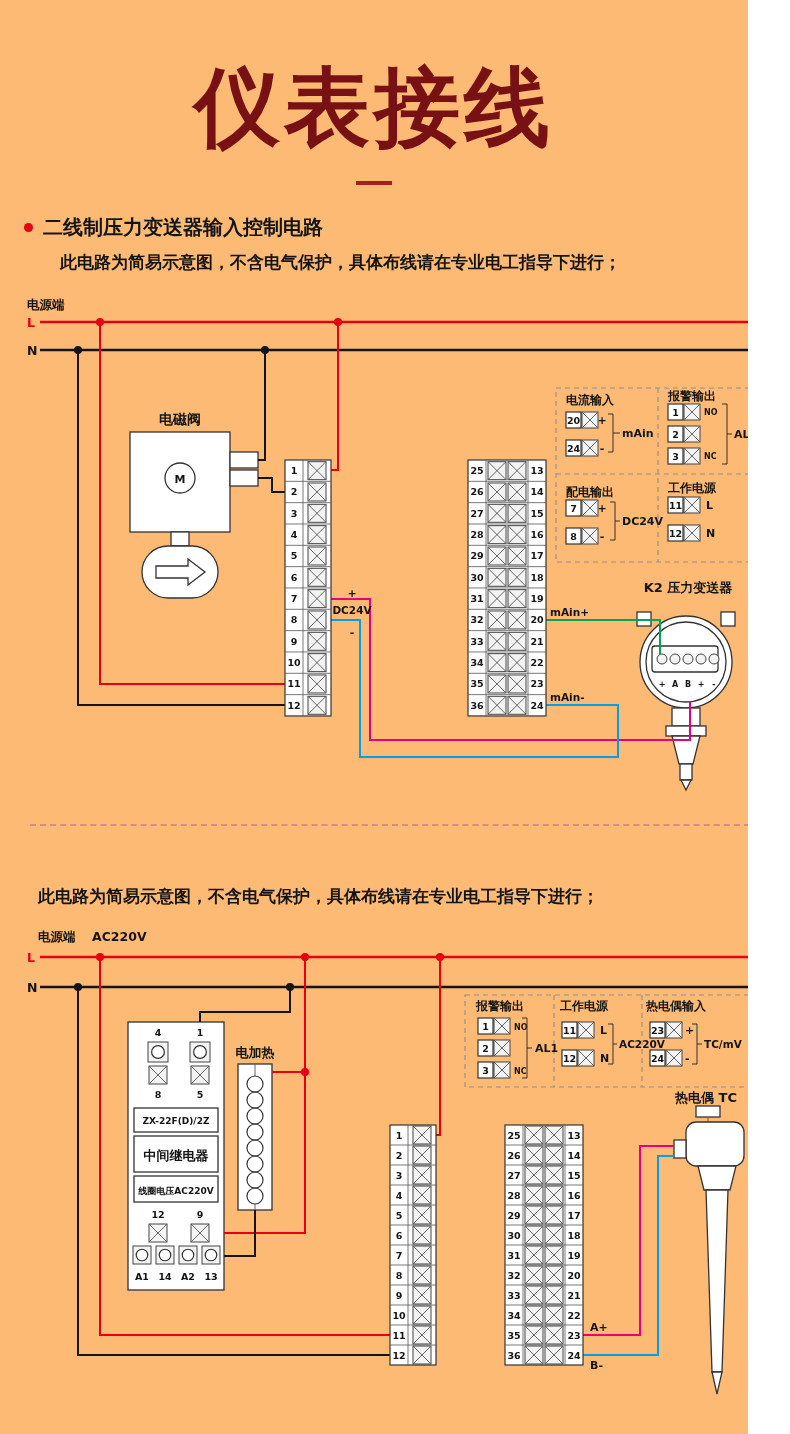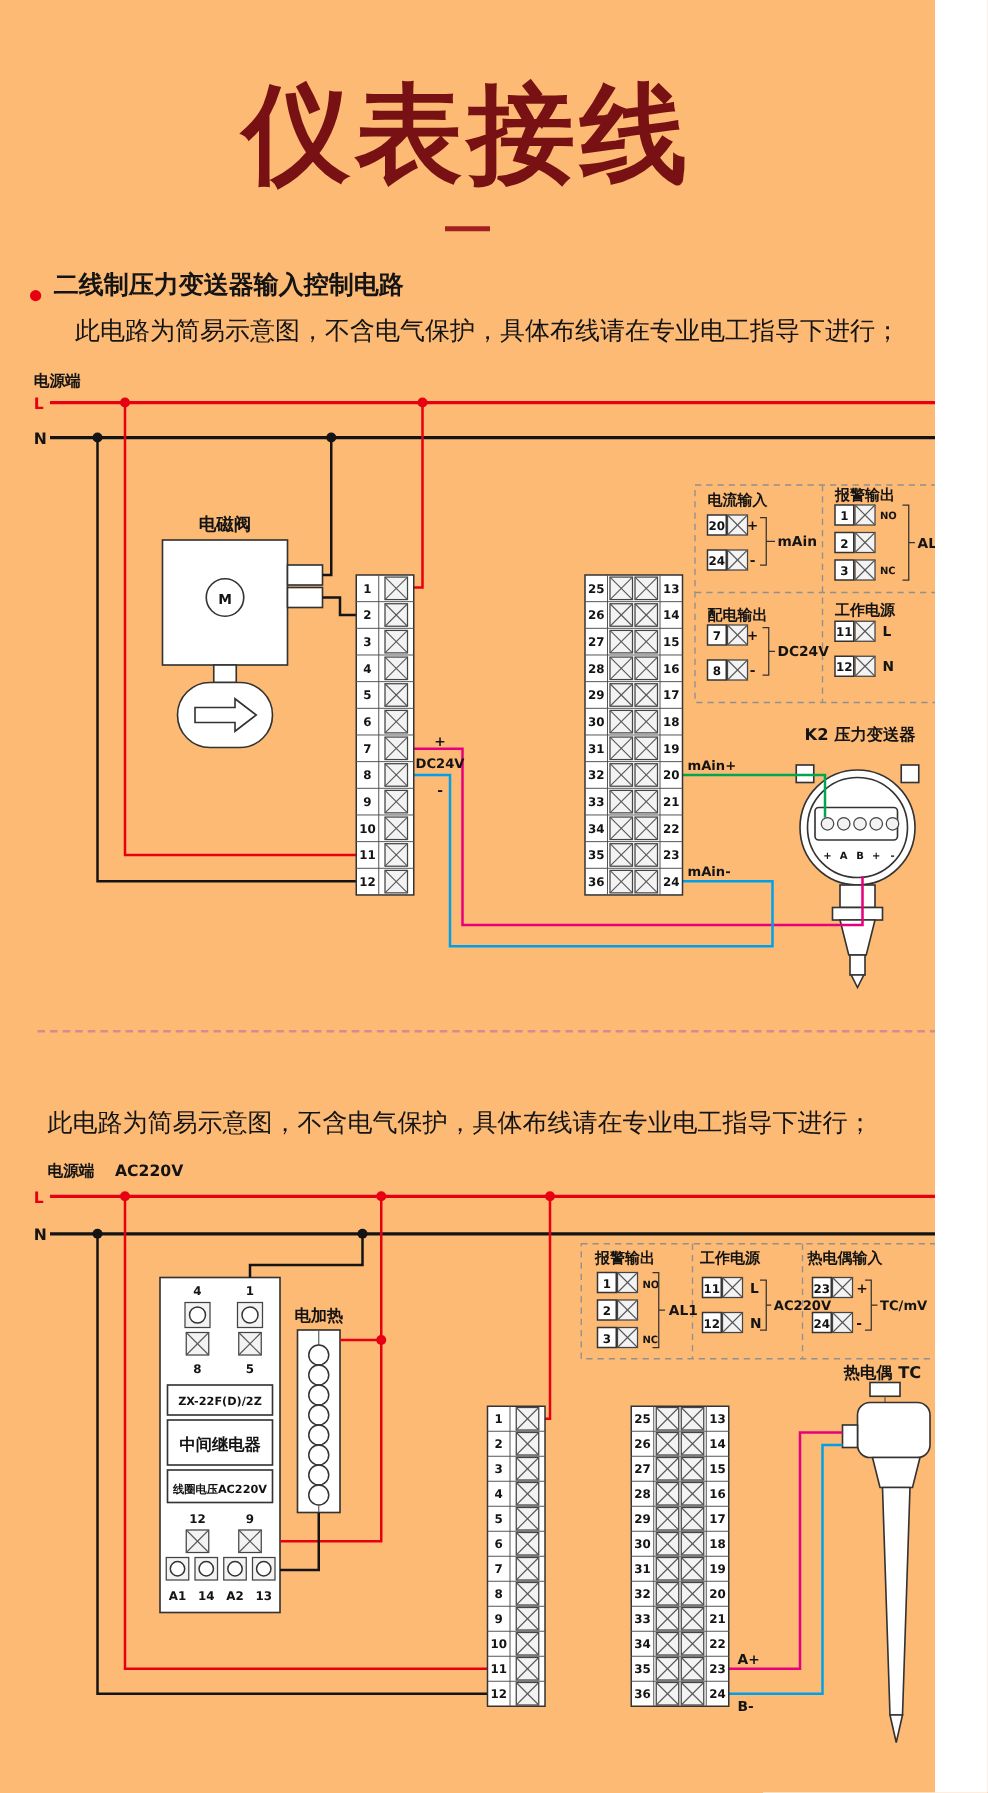--- a/index.html
+++ b/index.html
@@ -2,26 +2,26 @@
 <html><head>
 <meta charset="utf-8">
 <style>
   html,body{margin:0;padding:0;background:#fff;}
   .page{position:relative;width:748px;height:1434px;background:#fdba74;overflow:hidden;
         font-family:"DejaVu Sans","Liberation Sans",sans-serif;}
   .page-title{position:absolute;top:50px;left:0;width:100%;text-align:center;
         font-size:86px;font-weight:bold;color:#771113;letter-spacing:4px;z-index:2;}
   .title-underline{position:absolute;top:181px;left:50%;transform:translateX(-50%);
         width:36px;height:4px;background:#a32020;z-index:2;}
-  .heading{position:absolute;display:flex;align-items:flex-end;gap:10px;
+  .heading{position:absolute;display:flex;align-items:center;gap:10px;
         font-size:20px;font-weight:bold;color:#141414;z-index:2;}
   .heading .bullet{width:9px;height:9px;border-radius:50%;background:#e60012;flex:0 0 auto;}
   .h1{top:214px;left:24px}
   .h2{top:852px;left:24px}
-  .note{position:absolute;font-size:20px;font-weight:normal;color:#141414;z-index:2;text-align:center;}
+  .note{position:absolute;font-size:17px;font-weight:bold;color:#141414;z-index:2;text-align:center;}
   .n1{top:251px;left:60px}
   .n2{top:885px;left:38px}
   .divider{position:absolute;top:824px;left:30px;width:730px;border-top:2px dashed #d38d8d;z-index:2;}
   svg{position:absolute;top:0;left:0;z-index:1;}
   
   .shape{fill:#fff;stroke:#333;stroke-width:1.3}
   .blk{fill:#fff;stroke:#333;stroke-width:1.2}
   .grid{stroke:#555;stroke-width:.8}
   .tq{fill:#f3f3f3;stroke:#444;stroke-width:1}
   .tl{stroke:#555;stroke-width:.9}

